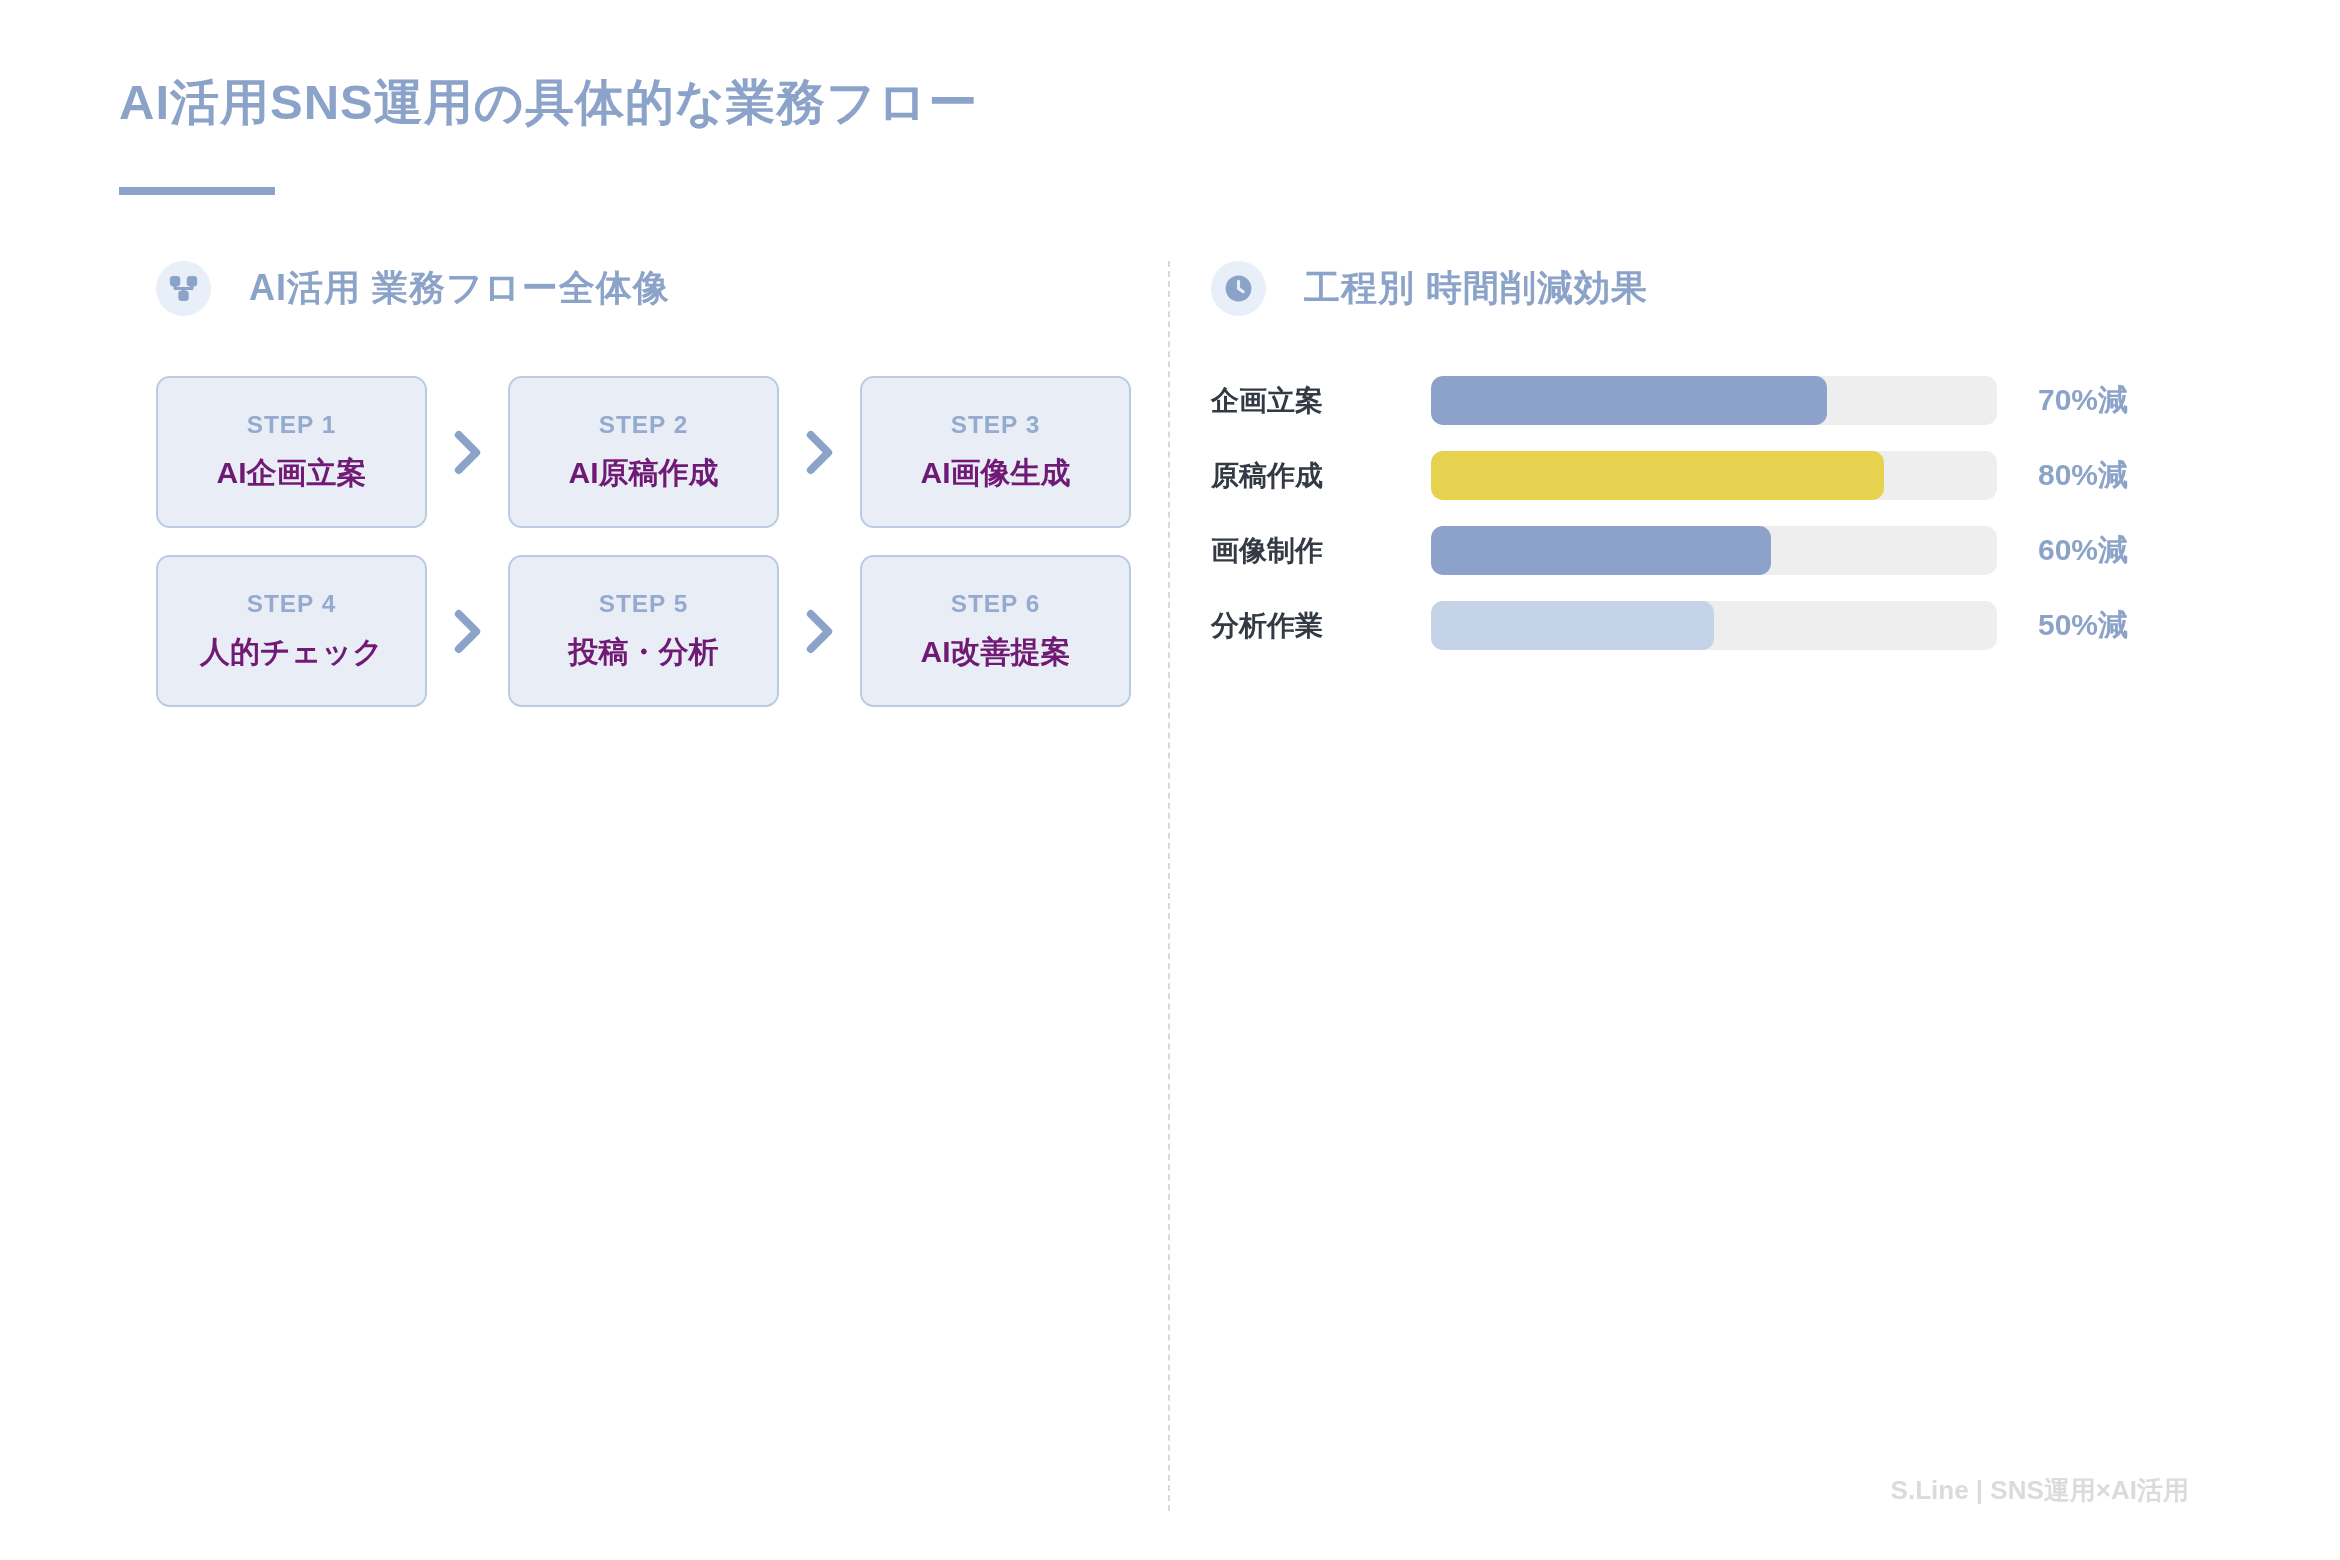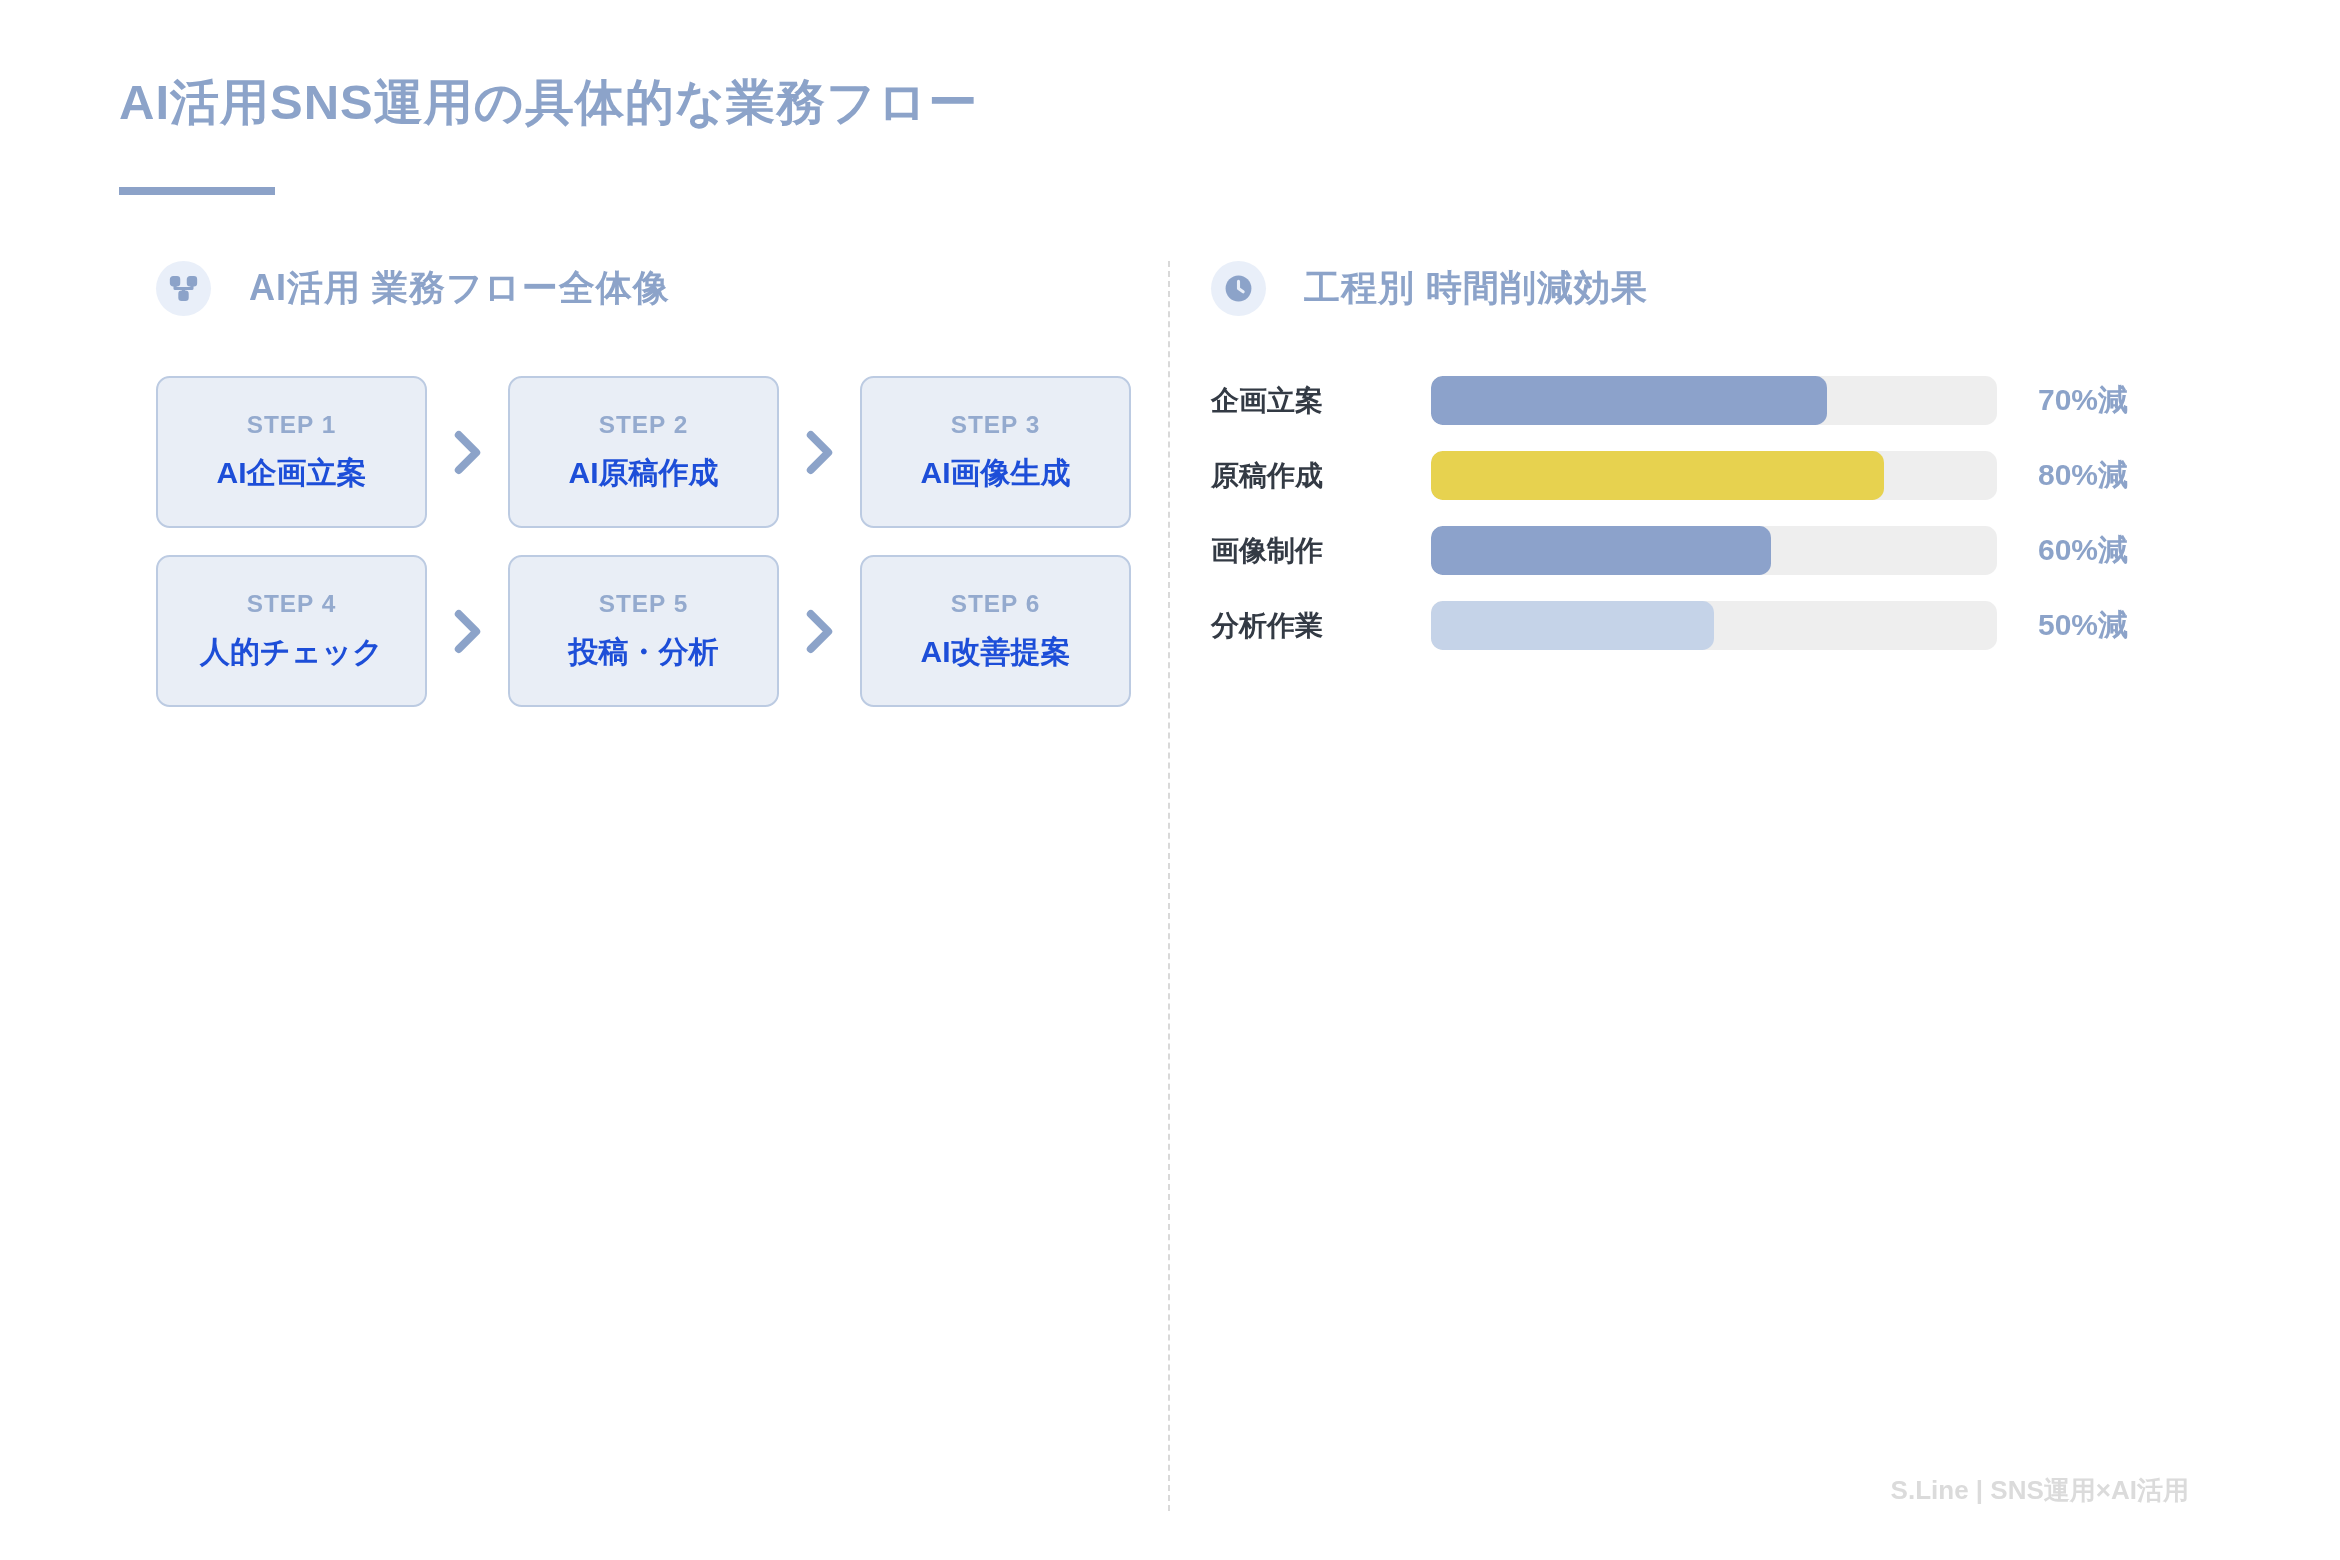--- a/index.html
+++ b/index.html
@@ -20,21 +20,21 @@
   .section-header { display:flex; align-items:center; gap:38px; }
   .icon-circle { width:55px; height:55px; border-radius:50%; background:#E9EFF9; display:flex; align-items:center; justify-content:center; flex:0 0 auto; }
   .section-title { font-size:36px; font-weight:bold; color:#8CA3C9; letter-spacing:1px; }
 
   
   .steps-grid { margin-top:60px; display:flex; flex-direction:column; gap:27px; }
   .step-row { display:flex; align-items:center; justify-content:space-between; }
   .step-card { width:271px; height:152px; background:#E9EEF6; border:2px solid #BCCBE2; border-radius:13.7px;
                display:flex; flex-direction:column; align-items:center; justify-content:center; gap:14px; }
   .step-label { font-size:24.4px; font-weight:bold; color:#94AACE; letter-spacing:1px; }
-  .step-name  { font-size:30px; font-weight:bold; color:#1d4ed8; }
+  .step-name  { font-size:30px; font-weight:bold; color:#701a75; }
   .step-chevron { flex:1; display:flex; align-items:center; justify-content:center; }
 
   
   .bars { margin-top:60px; display:flex; flex-direction:column; gap:26px; }
   .bar-row { display:flex; align-items:center; height:49px; }
   .bar-category { width:220px; font-size:28px; font-weight:bold; color:#333a44; flex:0 0 auto; }
   .bar-track { flex:1; height:49px; background:#EEEEEE; border-radius:11.7px; overflow:hidden; position:relative; }
   .bar-fill { height:100%; border-radius:11.7px; }
   .bar-value { width:148px; margin-left:41px; font-size:30px; font-weight:bold; color:#8CA3C9; flex:0 0 auto; }
 

